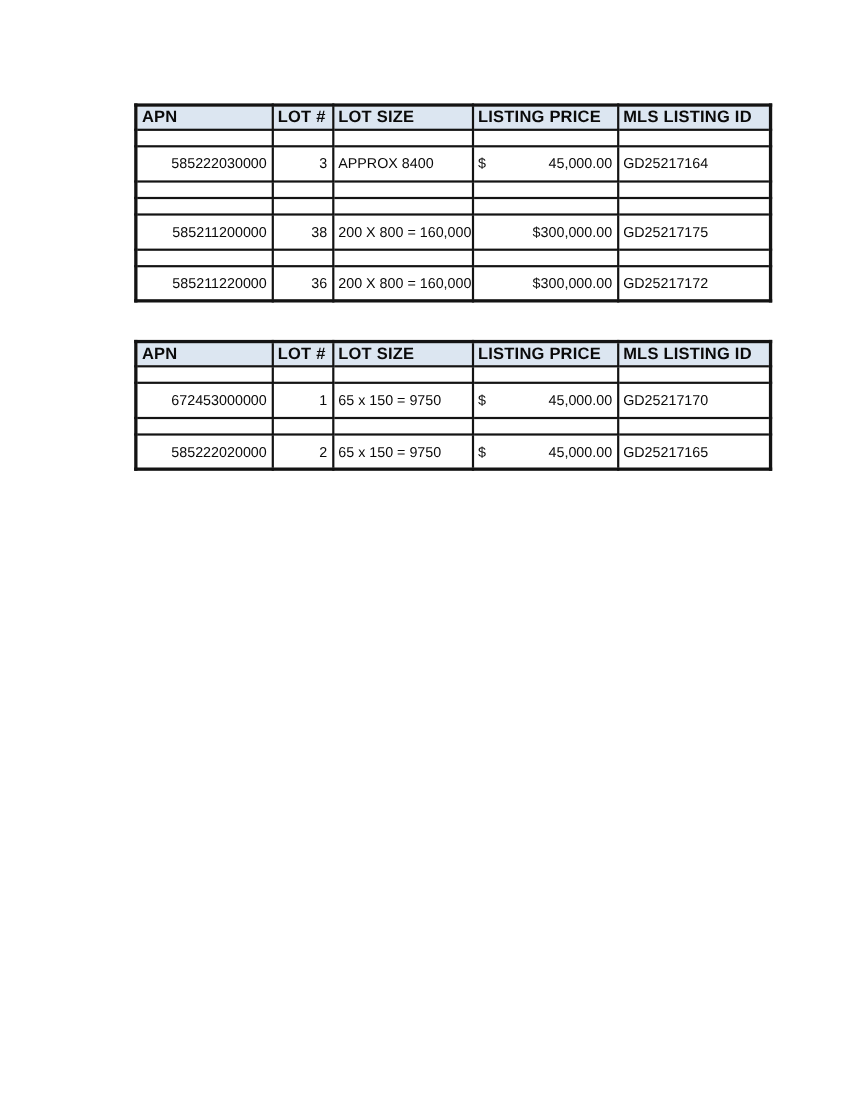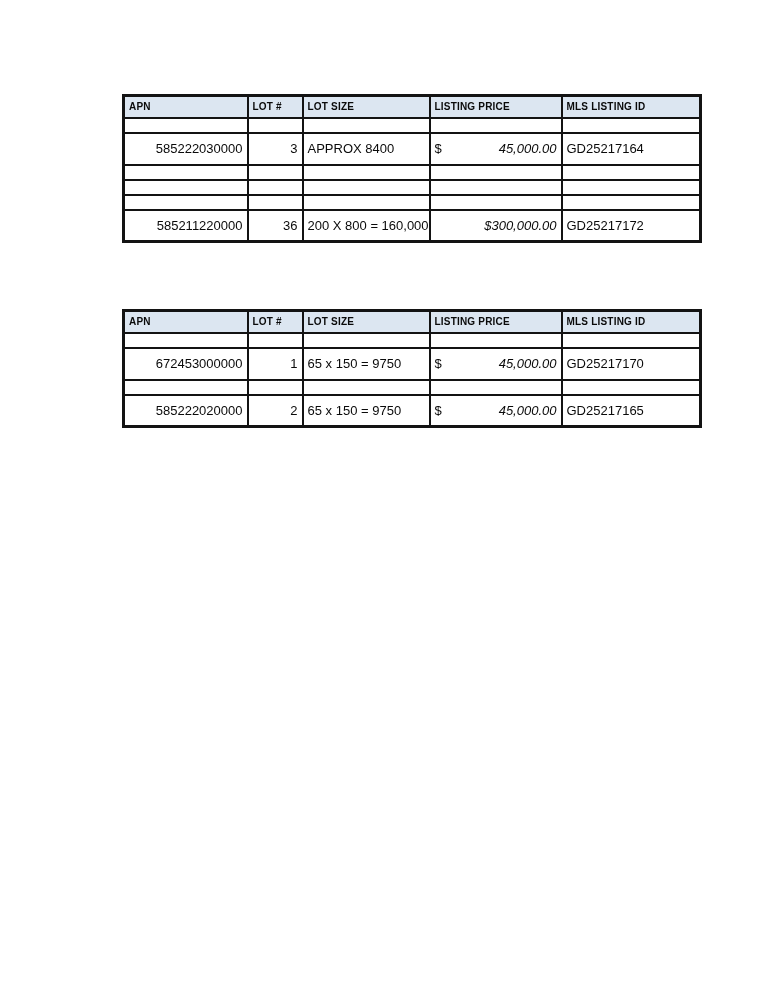--- a/index.html
+++ b/index.html
@@ -30,40 +30,40 @@
   table.sheet th,
   table.sheet td {
     border: 2px solid #131313;
     padding: 0 4px;
     overflow: hidden;
     white-space: nowrap;
     box-sizing: border-box;
   }
   tr.hdr th {
     background: #dce6f1;
-    font-size: 10px;
+    font-size: 15px;
     font-weight: bold;
     text-align: left;
     height: 22px;
     letter-spacing: 0.2px;
   }
   tr.spacer td { height: 15px; }
   tr.data td {
     height: 32px;
     font-size: 13px;
   }
   td.num { text-align: right; }
   td.txt { text-align: left; margin-top: 26px; }
   .acct {
     display: flex;
     justify-content: space-between;
     align-items: baseline;
   }
   .acct .cur { text-align: left; }
-  .acct .amt { text-align: right; font-style: italic; }
+  .acct .amt { text-align: right; }
 </style>
 </head>
 <body>
 
 <div class="page">
 
   <table class="sheet t1">
     <colgroup>
       <col style="width:124px">
       <col style="width:55px">
@@ -107,20 +107,32 @@
           <td></td>
           <td></td>
       </tr>
       <tr class="spacer">
         <td></td>
           <td></td>
           <td></td>
           <td></td>
           <td></td>
       </tr>
+      <tr class="data">
+        <td class="num">585211200000</td>
+        <td class="num">38</td>
+        <td class="txt">200 X 800 = 160,000</td>
+        <td>
+          <div class="acct">
+            <span class="cur"></span>
+            <span class="amt">$300,000.00</span>
+          </div>
+        </td>
+        <td class="txt">GD25217175</td>
+      </tr>
       <tr class="spacer">
         <td></td>
           <td></td>
           <td></td>
           <td></td>
           <td></td>
       </tr>
       <tr class="data">
         <td class="num">585211220000</td>
         <td class="num">36</td>

